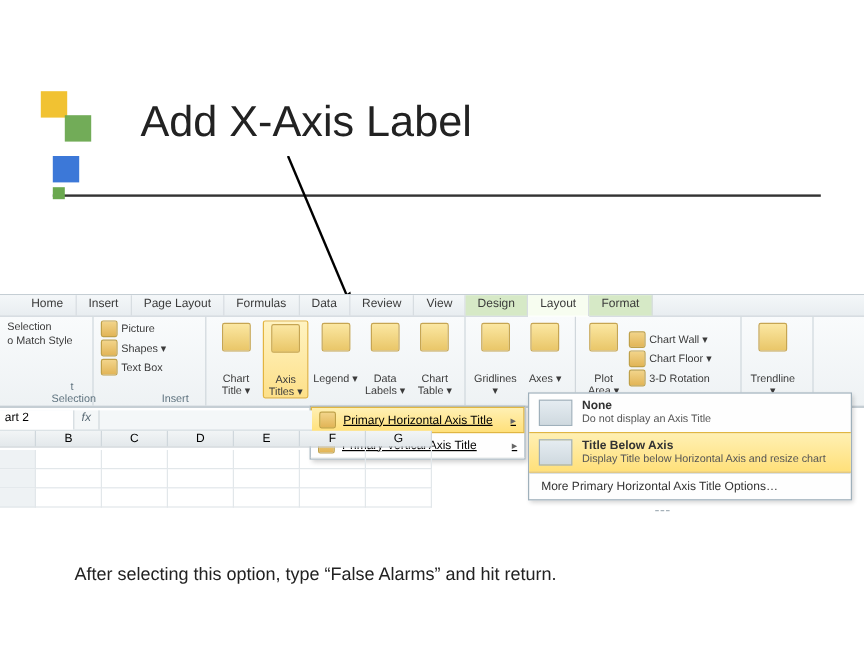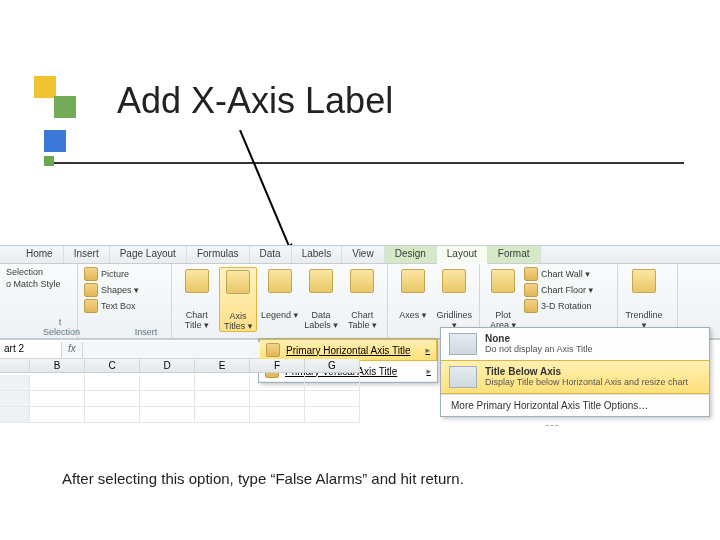--- a/index.html
+++ b/index.html
@@ -91,21 +91,21 @@
     position: relative;
   }
   .group-label {
     position: absolute;
     bottom: 1px; left: 0; right: 0;
     font-size: 9px;
     color: #5f737f;
     padding-left: 43px;
   }
   .group .items { display: flex; gap: 4px; }
-  .vlist { display: flex; flex-direction: column; gap: 2px; align-items: flex-start; }
+  .vlist { display: flex; flex-direction: column; gap: 2px; align-items: flex-start; justify-content: center; }
   .mini-item { display: flex; align-items: center; gap: 3px; font-size: 9px; white-space: nowrap; }
   .mini-icon {
     width: 14px; height: 14px;
     background: linear-gradient(#f2d48a,#e2b557);
     border: 1px solid #bfa048;
     border-radius: 2px;
   }
   .big-btn {
     width: 40px;
     display: flex; flex-direction: column; align-items: center;
@@ -207,21 +207,21 @@
   <polygon points="108,128 99,118 106,113" fill="#000"></polygon>
 </svg>
 
 <div class="ribbon">
   <div class="tabs">
     <div class="tab">Home</div>
     <div class="tab">Insert</div>
     <div class="tab">Page Layout</div>
     <div class="tab">Formulas</div>
     <div class="tab">Data</div>
-    <div class="tab">Labels</div>
+    <div class="tab">Review</div>
     <div class="tab">View</div>
     <div class="tab contextual">Design</div>
     <div class="tab contextual active">Layout</div>
     <div class="tab contextual">Format</div>
   </div>
 
   <div class="ribbon-body">
 
     <div class="group" style="width:78px">
       <div class="vlist" style="align-items:flex-start">
@@ -276,26 +276,26 @@
             <div class="lbl">Chart
 Table ▾</div>
           </div>
       </div>
     </div>
 
     <div class="group" style="width:92px">
       <div class="items">
         <div class="big-btn">
             <div class="big-icon"></div>
+            <div class="lbl">Gridlines
+▾</div>
+          </div>
+        <div class="big-btn">
+            <div class="big-icon"></div>
             <div class="lbl">Axes
-▾</div>
-          </div>
-        <div class="big-btn">
-            <div class="big-icon"></div>
-            <div class="lbl">Gridlines
 ▾</div>
           </div>
       </div>
     </div>
 
     <div class="group" style="width:138px">
       <div class="items">
         <div class="big-btn" style="width:34px">
             <div class="big-icon"></div>
             <div class="lbl">Plot

